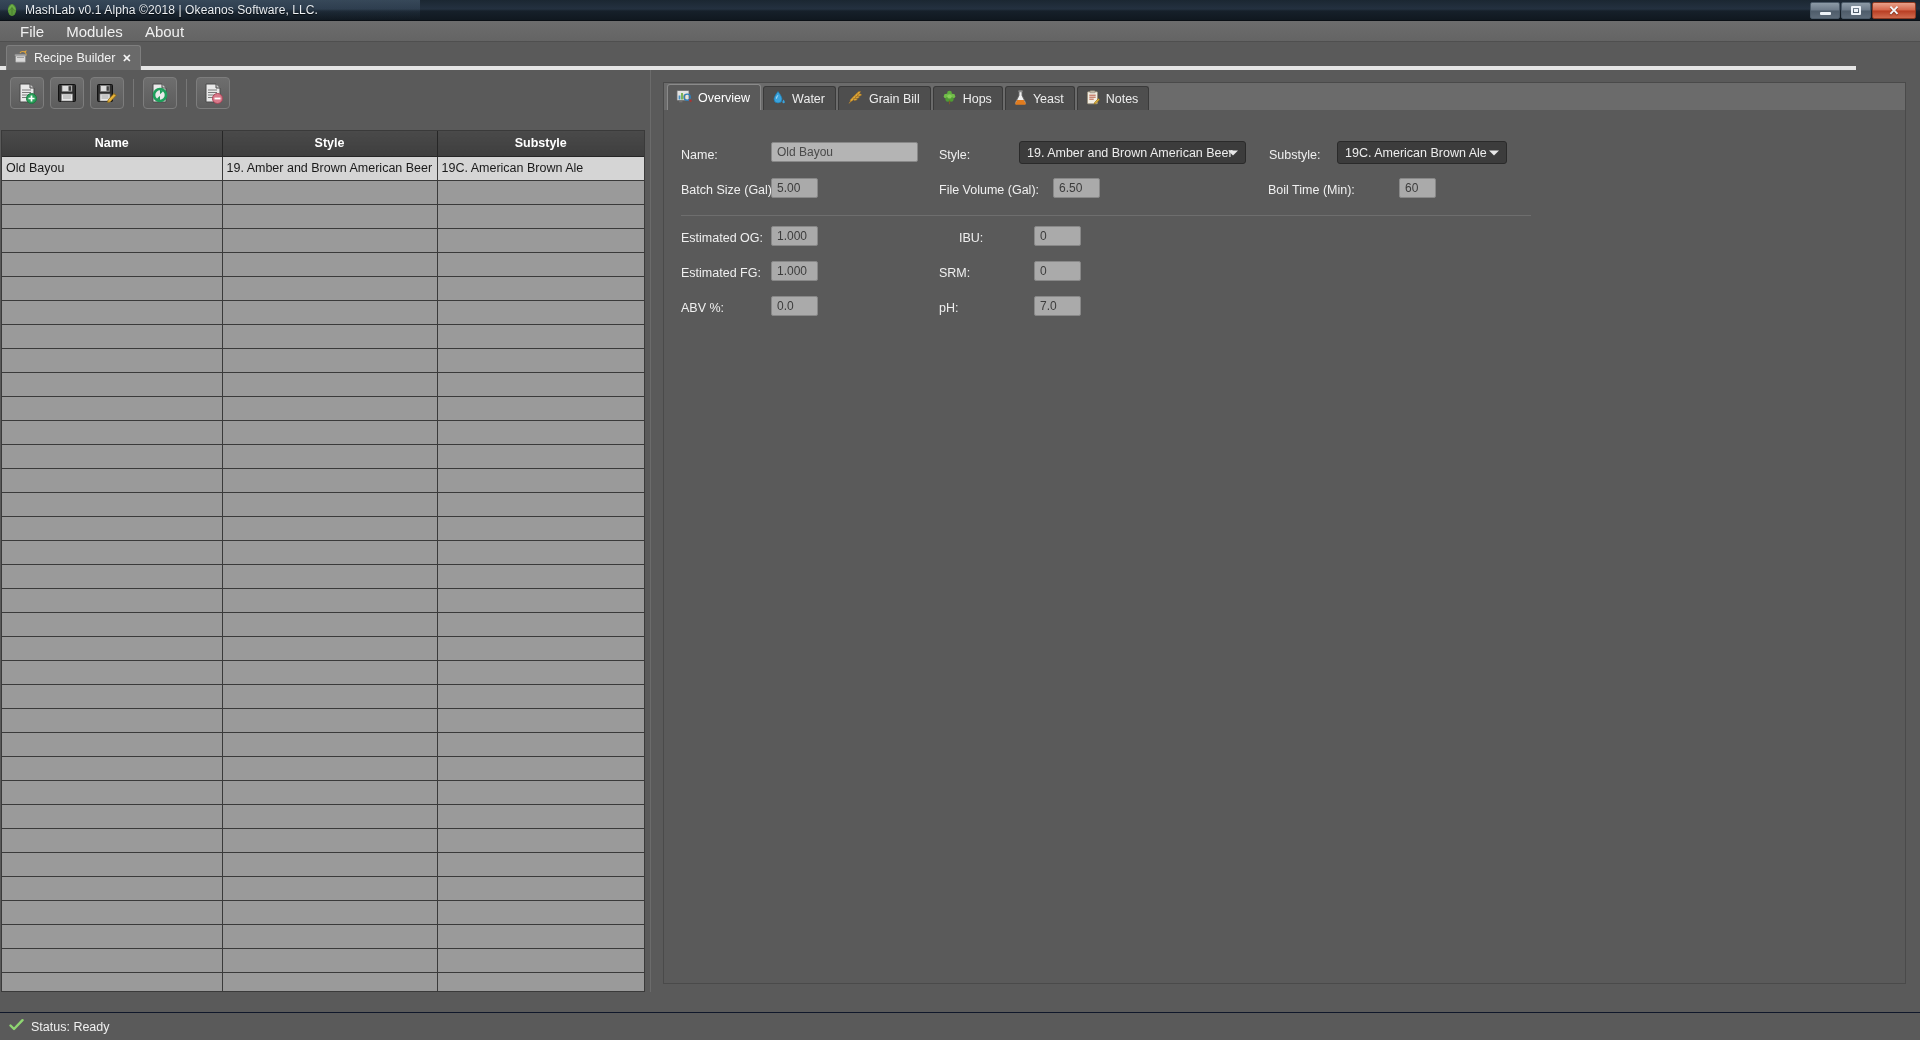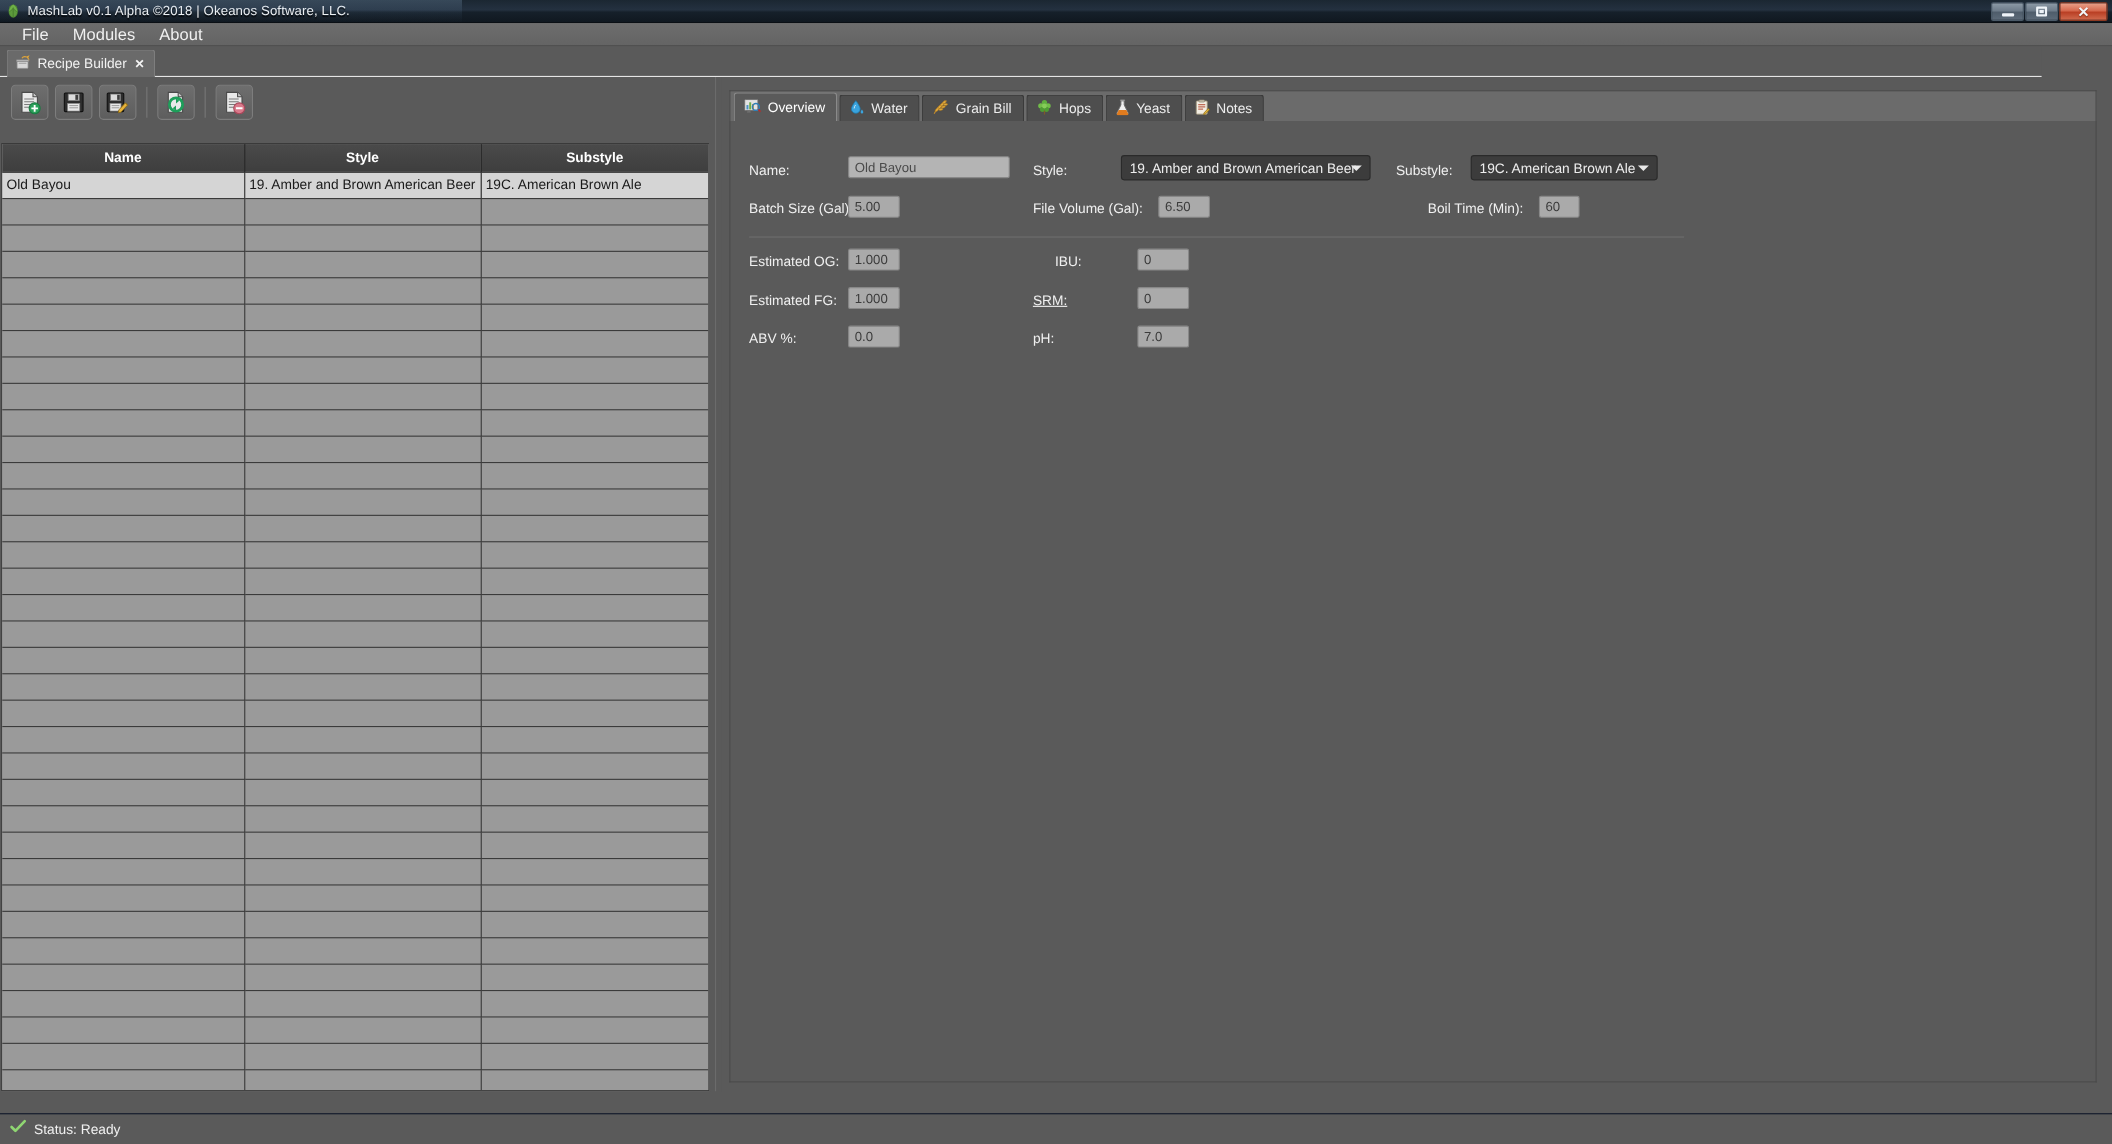--- a/index.html
+++ b/index.html
@@ -62,21 +62,21 @@
     border-bottom: 1px solid #4f4f4f;
   }
   .menu-item {
     color: #f0f0f0; font-size: 15px; padding: 2px 11px; cursor: default;
   }
 
   
   .doctabs {
     position: absolute; left: 0; top: 43px; width: 1856px; height: 27px;
     background: #5a5a5a;
-    border-bottom: 1px solid #e5e5e5;
+    border-bottom: 4px solid #e5e5e5;
   }
   .doctab {
     position: absolute; left: 6px; top: 2px; height: 25px;
     background: #6a6a6a;
     border: 1px solid #7e7e7e; border-bottom: none;
     border-radius: 3px 3px 0 0;
     display: flex; align-items: center; gap: 5px;
     padding: 0 8px 0 7px;
     color: #f2f2f2; font-size: 12.5px;
   }
@@ -625,33 +625,33 @@
         <span>19C. American Brown Ale</span>
         <span class="arrow"></span>
       </div>
 
       <span class="fld-label" style="left:17px; top:73px;">Batch Size (Gal):</span>
       <div class="ro-box" style="left:107px; top:68px; width:47px;">5.00</div>
 
       <span class="fld-label" style="left:275px; top:73px;">File Volume (Gal):</span>
       <div class="ro-box" style="left:389px; top:68px; width:47px;">6.50</div>
 
-      <span class="fld-label" style="left:634px; top:73px;">Boil Time (Min):</span>
+      <span class="fld-label" style="left:604px; top:73px;">Boil Time (Min):</span>
       <div class="ro-box" style="left:735px; top:68px; width:37px;">60</div>
 
       <div class="hr-sep" style="left:17px; top:105px; width:850px;"></div>
 
       <span class="fld-label" style="left:17px; top:121px;">Estimated OG:</span>
       <div class="ro-box" style="left:107px; top:116px; width:47px;">1.000</div>
       <span class="fld-label" style="left:275px; top:121px;margin-left:20px;">IBU:</span>
       <div class="ro-box" style="left:370px; top:116px; width:47px;">0</div>
 
       <span class="fld-label" style="left:17px; top:156px;">Estimated FG:</span>
       <div class="ro-box" style="left:107px; top:151px; width:47px;">1.000</div>
-      <span class="fld-label" style="left:275px; top:156px;text-decoration:underline;">SRM:</span>
+      <span class="fld-label" style="left:275px; top:156px;">SRM:</span>
       <div class="ro-box" style="left:370px; top:151px; width:47px;">0</div>
 
       <span class="fld-label" style="left:17px; top:191px;">ABV %:</span>
       <div class="ro-box" style="left:107px; top:186px; width:47px;">0.0</div>
       <span class="fld-label" style="left:275px; top:191px;">pH:</span>
       <div class="ro-box" style="left:370px; top:186px; width:47px;">7.0</div>
 
     </div>
   </div>
 </div>

